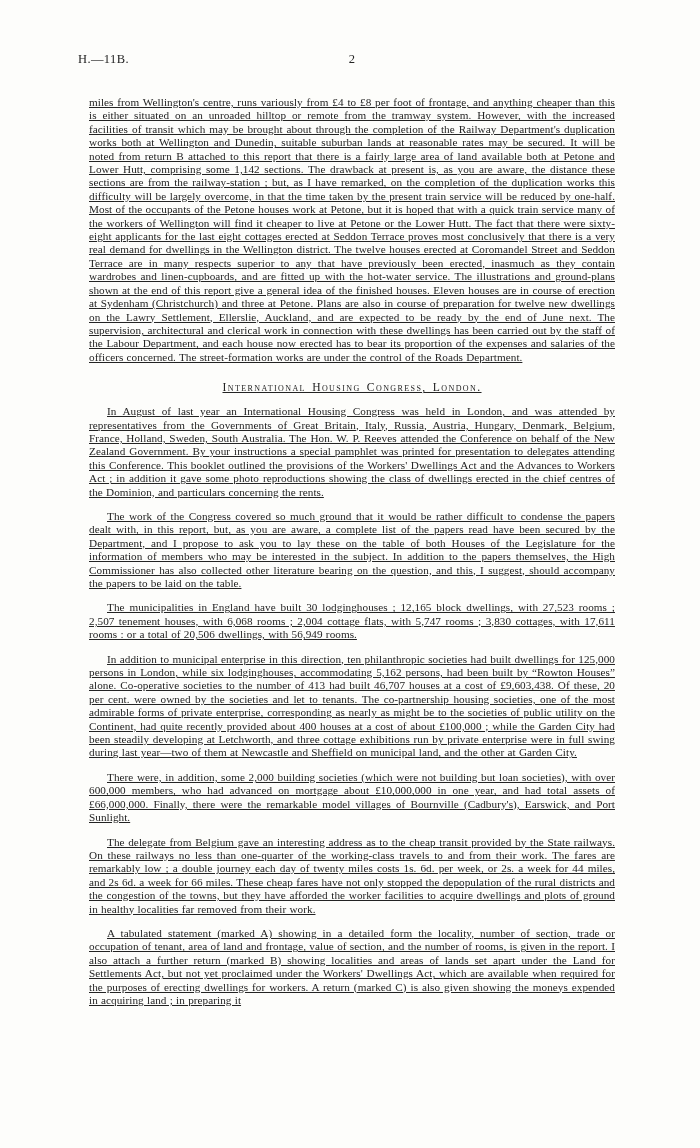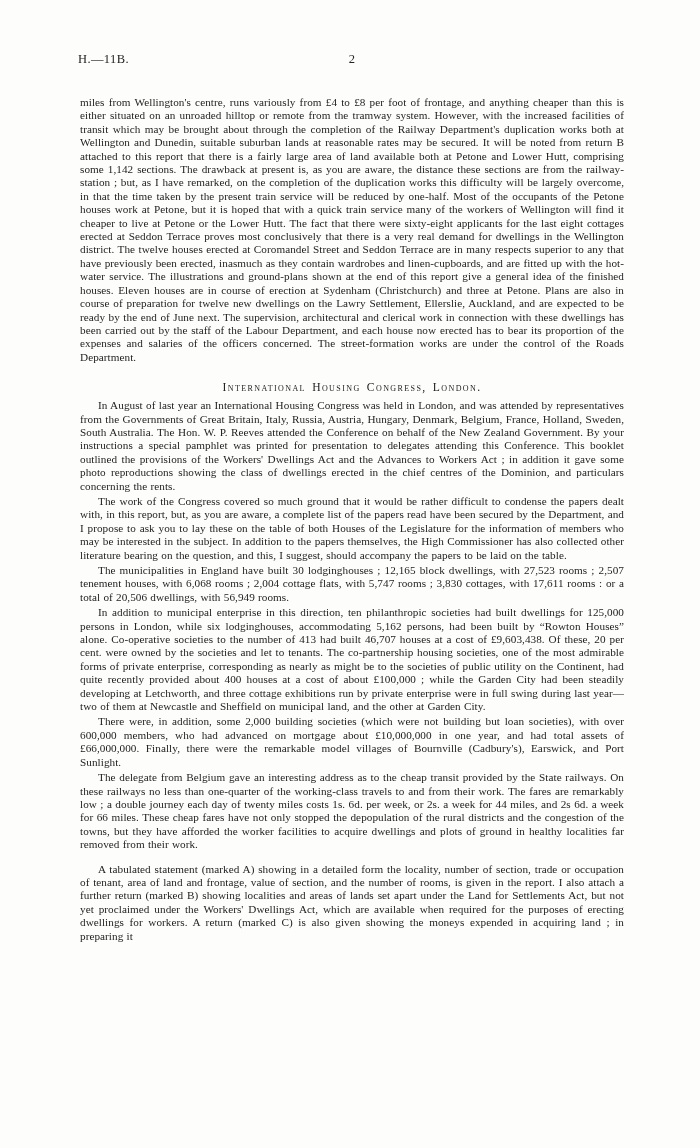--- a/index.html
+++ b/index.html
@@ -15,20 +15,21 @@
     background: #fdfdfb;
     color: #232323;
     overflow: hidden;
     position: relative;
   }
   .content {
     position: absolute;
     left: 78px;
     top: 52px;
     width: 548px;
+    text-decoration: underline;
   }
   .header-row {
     position: relative;
     height: 16px;
     margin-bottom: 28px;
     font-size: 12.5px;
     letter-spacing: 0.4px;
   }
   .header-left {
     position: absolute;
@@ -36,21 +37,21 @@
     top: 0;
   }
   .header-center {
     position: absolute;
     left: 0;
     right: 0;
     top: 0;
     text-align: center;
   }
   p.body-para {
-    margin: 2px;
+    margin: 11px;
     font-size: 11.2px;
     line-height: 13.4px;
     text-align: justify;
     letter-spacing: 0.05px;
     word-spacing: 0.4px;
   }
   p.indent { text-indent: 18px; }
   p.spaced-before { margin-top: 11px; }
   h2.section-heading {
     margin: 17px 0 5px 0;

